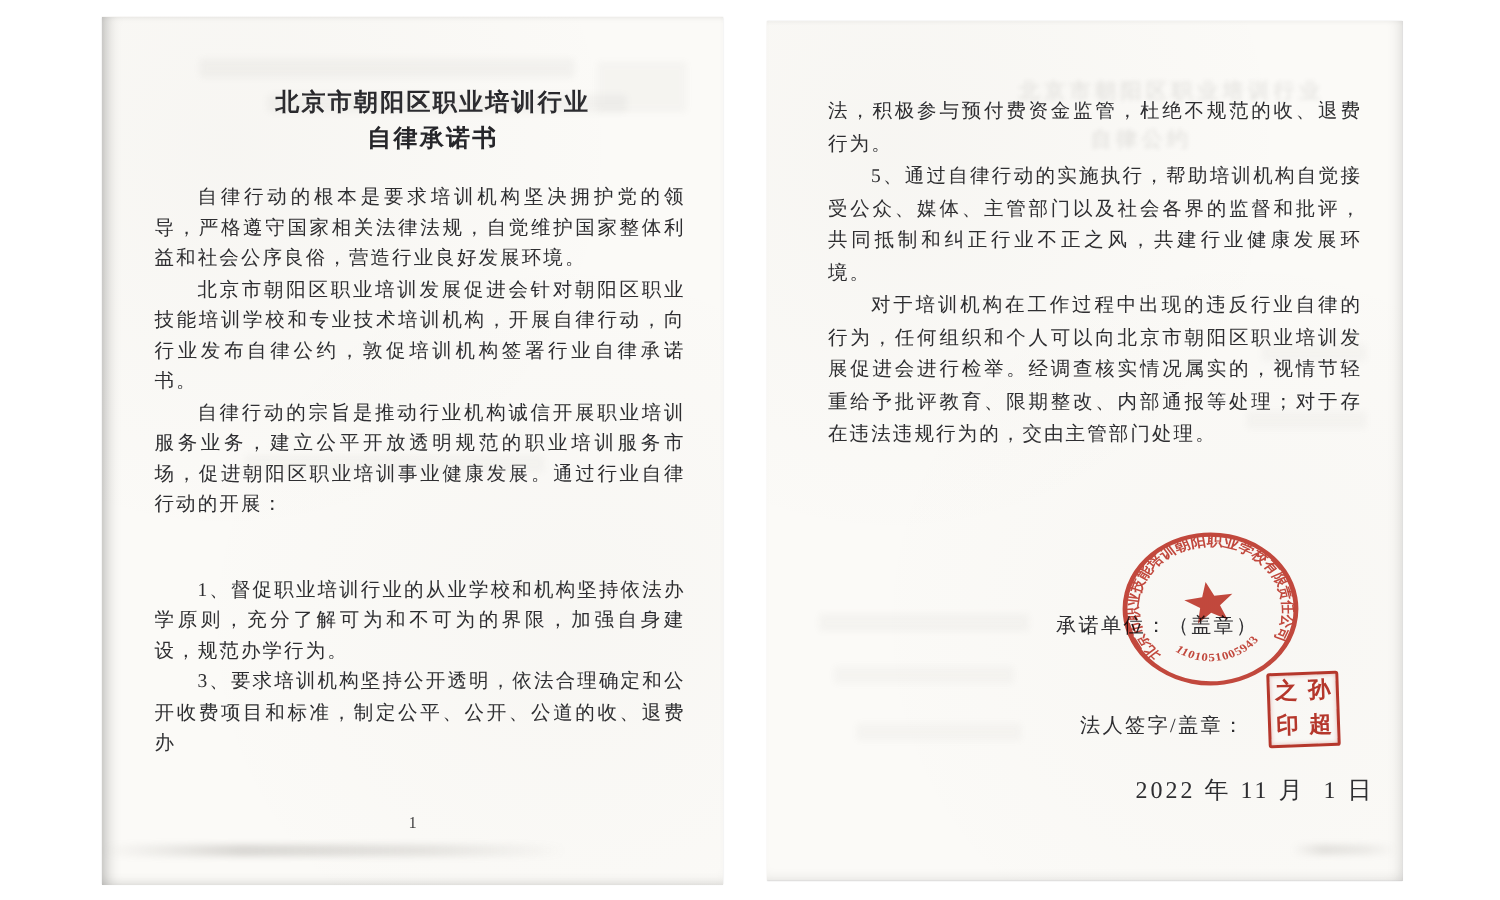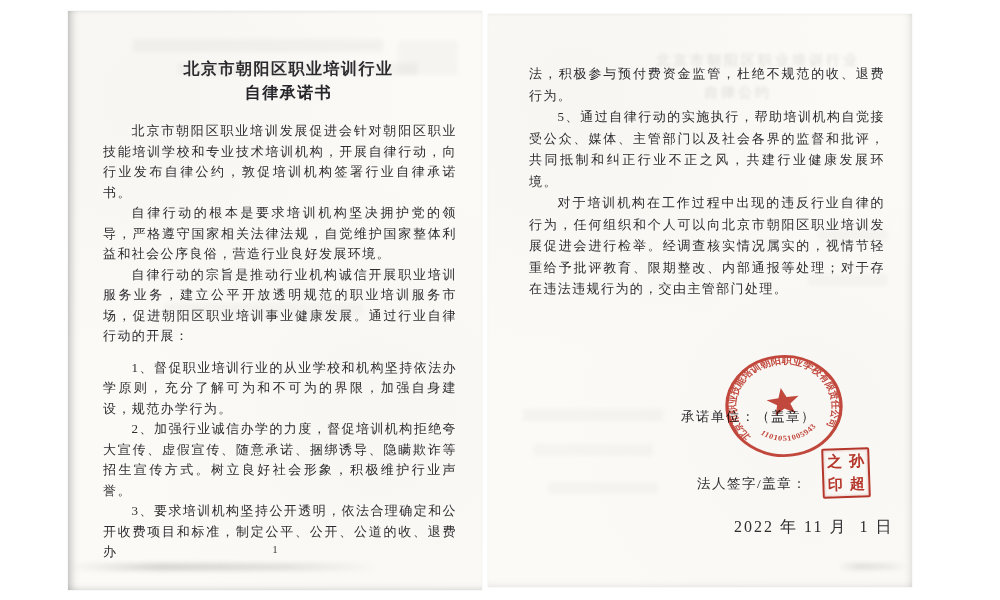--- a/index.html
+++ b/index.html
@@ -4,34 +4,34 @@
 <style>
   html,body{margin:0;padding:0;background:#ffffff;}
   .canvas{position:relative;width:1000px;height:600px;background:#ffffff;overflow:hidden;
           font-family:"Liberation Serif","DejaVu Serif",serif;}
   .page{position:absolute;background:#fbfaf7;
         background-image:radial-gradient(circle at 20% 15%,rgba(120,110,95,.03),transparent 45%),
                          radial-gradient(circle at 75% 70%,rgba(120,110,95,.025),transparent 50%);}
   .page1{left:68px;top:11px;width:414px;height:579px;
          box-shadow:inset 8px 0 10px -6px rgba(0,0,0,.28), inset 0 -6px 9px -6px rgba(0,0,0,.14),
                     inset 0 3px 5px -4px rgba(0,0,0,.10), 0 0 1px rgba(0,0,0,.18);}
-  .page2{left:488px;top:14px;width:424px;height:573px;
+  .page2{left:511px;top:14px;width:424px;height:573px;
          box-shadow:inset -7px 0 10px -7px rgba(0,0,0,.16), inset 0 -6px 9px -6px rgba(0,0,0,.11),
                     inset 0 3px 5px -4px rgba(0,0,0,.08), 0 0 1px rgba(0,0,0,.14);}
 
   .doc-title{font-size:16px;line-height:24px;font-weight:700;text-align:center;color:#26262a;
              letter-spacing:1.5px;}
   .title-block{margin-top:46px;padding-left:27px;}
 
   .bodytext{color:#2e2e31;font-size:13px;letter-spacing:1.4px;text-align:justify;}
   .p1body{margin-top:16px;padding:0 25px 0 35px;line-height:20.5px;}
   .p2body{padding:49px 27px 0 41px;line-height:21.5px;}
   .bodytext p{margin:0;text-indent:2.2em;}
   .bodytext p.no-indent{text-indent:0;}
-  .bodytext p.gap-above{margin-top:11px;}
+  .bodytext p.gap-above{margin-top:36px;}
 
   .pagenum{position:absolute;top:532px;left:0;width:100%;text-align:center;
            font-size:11px;color:#444;}
 
   
   .sig-label{position:absolute;font-size:13.5px;color:#2e2e31;letter-spacing:1.5px;text-align:right;}
   .unit-label{left:193px;top:394px;}
   .legal-label{left:209px;top:461px;}
   .date{position:absolute;left:246px;top:503px;font-size:16px;color:#2e2e31;
         letter-spacing:2px;white-space:pre;}
@@ -67,25 +67,24 @@
     <div class="ghost" style="left:110px;top:52px;width:240px;height:12px;"></div>
     <div class="ghost" style="left:330px;top:30px;width:60px;height:34px;opacity:.05;"></div>
     <div class="ghost" style="left:95px;top:292px;width:200px;height:12px;opacity:.05;"></div>
 
     <div class="title-block">
       <div class="doc-title">北京市朝阳区职业培训行业</div>
       <div class="doc-title">自律承诺书</div>
     </div>
 
     <div class="bodytext p1body">
+      <p>自律行动的根本是要求培训机构坚决拥护党的领导，严格遵守国家相关法律法规，自觉维护国家整体利益和社会公序良俗，营造行业良好发展环境。</p>
       <p>北京市朝阳区职业培训发展促进会针对朝阳区职业技能培训学校和专业技术培训机构，开展自律行动，向行业发布自律公约，敦促培训机构签署行业自律承诺书。</p>
-      <p>自律行动的根本是要求培训机构坚决拥护党的领导，严格遵守国家相关法律法规，自觉维护国家整体利益和社会公序良俗，营造行业良好发展环境。</p>
       <p>自律行动的宗旨是推动行业机构诚信开展职业培训服务业务，建立公平开放透明规范的职业培训服务市场，促进朝阳区职业培训事业健康发展。通过行业自律行动的开展：</p>
       <p class="gap-above">1、督促职业培训行业的从业学校和机构坚持依法办学原则，充分了解可为和不可为的界限，加强自身建设，规范办学行为。</p>
-      <p>2、加强行业诚信办学的力度，督促培训机构拒绝夸大宣传、虚假宣传、随意承诺、捆绑诱导、隐瞒欺诈等招生宣传方式。树立良好社会形象，积极维护行业声誉。</p>
       <p>3、要求培训机构坚持公开透明，依法合理确定和公开收费项目和标准，制定公平、公开、公道的收、退费办</p>
     </div>
 
     <div class="pagenum">1</div>
     <div class="smudge" style="left:0;top:552px;width:310px;height:8px;"></div>
   </div>
 
   <div class="page page2">
     <div class="ghost-text" style="left:168px;top:38px;">北京市朝阳区职业培训行业</div>
     <div class="ghost-text" style="left:216px;top:70px;">自律公约</div>

